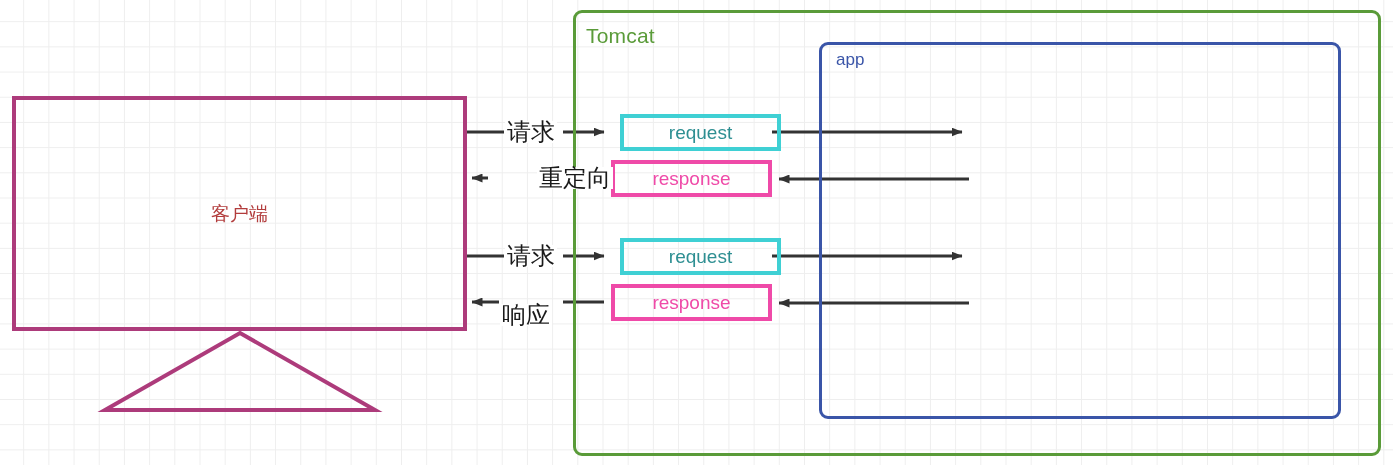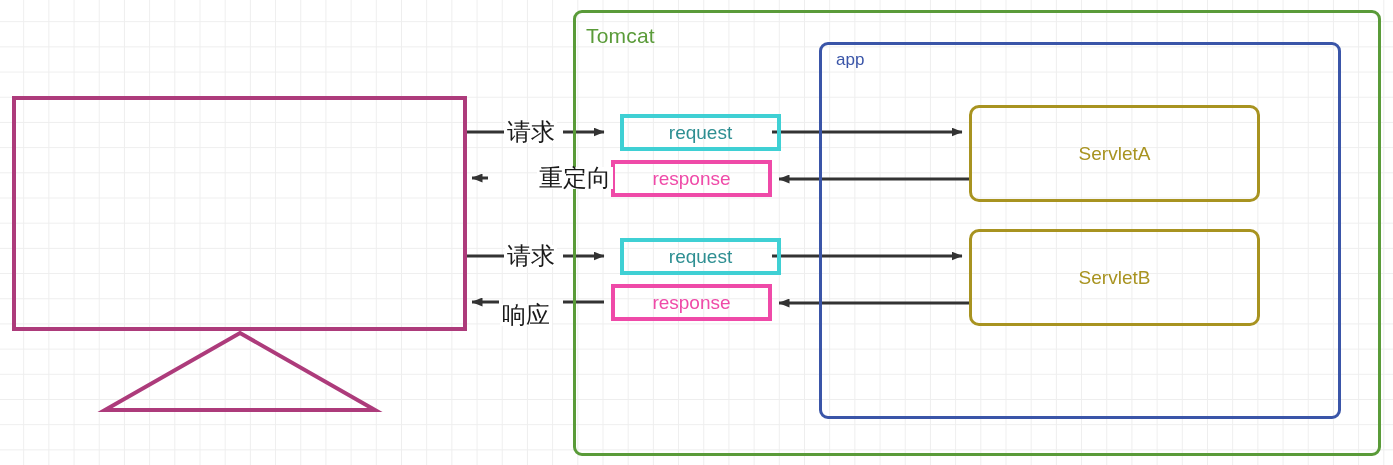--- a/index.html
+++ b/index.html
@@ -186,27 +186,26 @@
     <polygon points="240,333 375,410 105,410" fill="none" stroke="#ad3b7b" stroke-width="4" stroke-linejoin="miter"></polygon>
   </svg>
 
   <div class="box tomcat-box"></div>
   <div class="tomcat-label">Tomcat</div>
 
   <div class="box app-box"></div>
   <div class="app-label">app</div>
 
   <div class="box client-box"></div>
+  <div class="client-label">客户端</div>
 
   <div class="box req-box req-a">request</div>
   <div class="box resp-box resp-a">response</div>
   <div class="box req-box req-b">request</div>
   <div class="box resp-box resp-b">response</div>
 
-  <div class="box servlet-box servlet-a">ServletA</div>
-  <div class="box servlet-box servlet-b">ServletB</div>
 
   <div class="edge-label lbl-req-1">请求</div>
   <div class="edge-label lbl-redir">重定向</div>
   <div class="edge-label lbl-req-2">请求</div>
   <div class="edge-label lbl-resp-2">响应</div>
 
 </div>
 
 </body></html>

